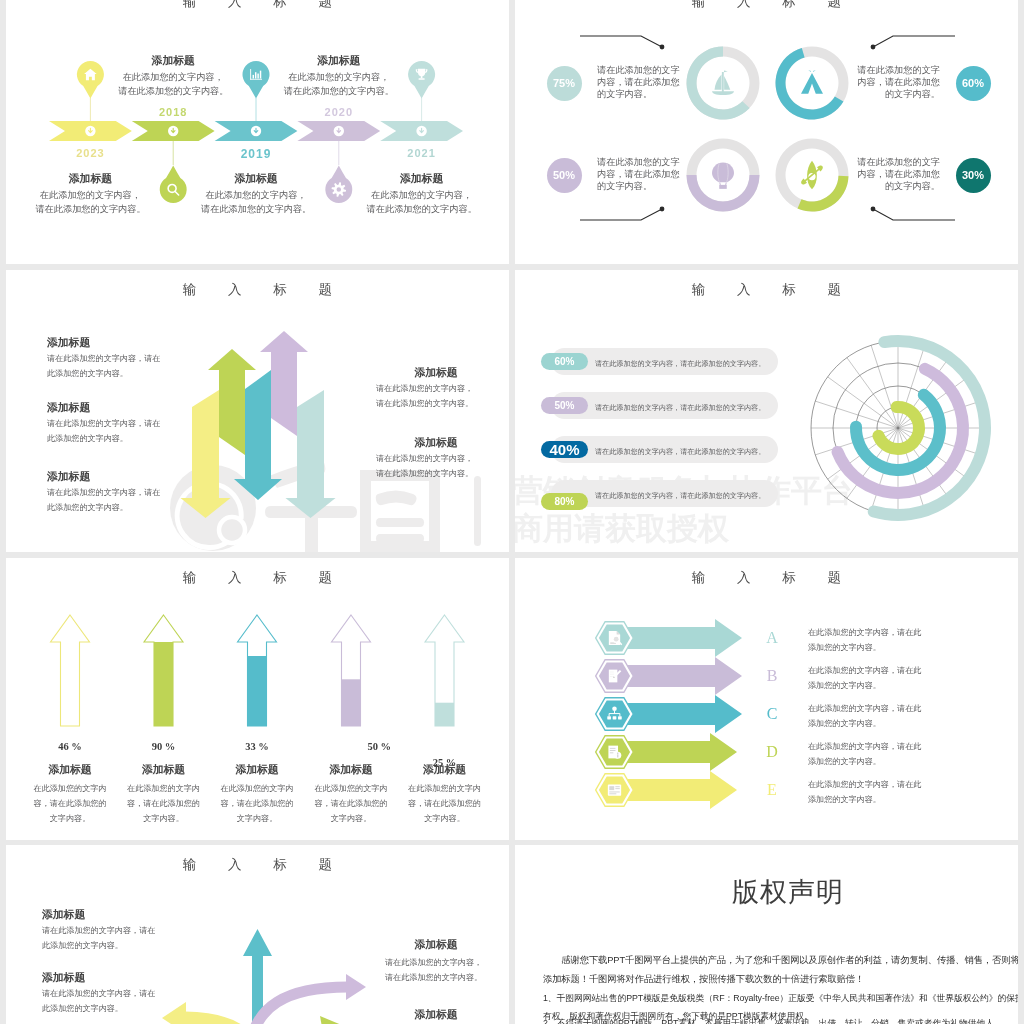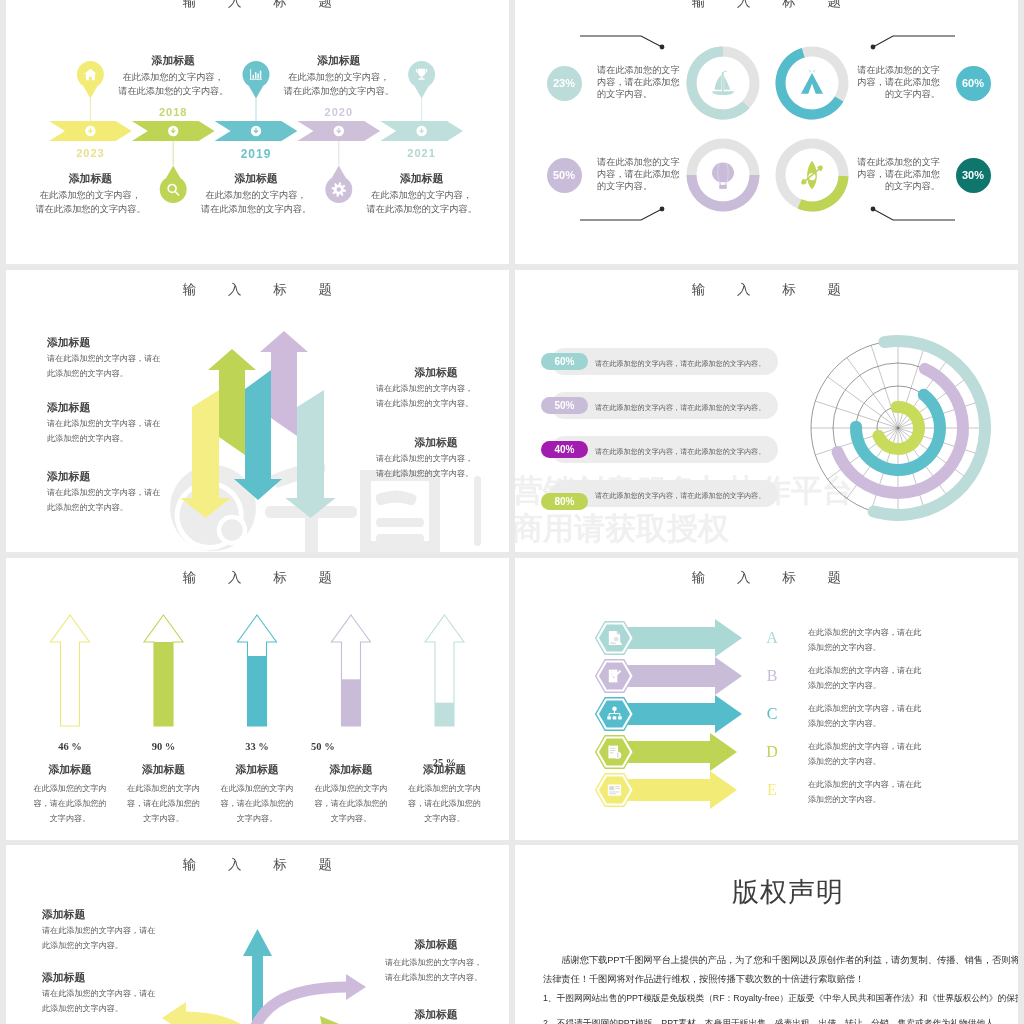--- a/index.html
+++ b/index.html
@@ -198,21 +198,21 @@
         </g>
 <g transform="translate(282.00,178.00) scale(1.2500)">
           <g transform="rotate(-40 12 12)">
             <rect x="3.6" y="11.35" width="16.8" height="1.3" rx="0.5" fill="#BED455"></rect>
             <path d="M5.0 9.9 C2.6 9.9 1.1 10.8 1.1 12.0 C1.1 13.2 2.6 14.1 5.0 14.1 Z" fill="#BED455"></path>
             <path d="M19.0 9.9 C21.4 9.9 22.9 10.8 22.9 12.0 C22.9 13.2 21.4 14.1 19.0 14.1 Z" fill="#BED455"></path>
           </g>
           <path d="M12 0.6 C16.8 6.0 17.6 18.2 12 23.4 C6.4 18.2 7.2 6.0 12 0.6 Z M12 10.3 C9.9 10.3 9.1 11.6 9.1 13.2 C9.1 14.9 9.9 16.2 12 16.2 C14.1 16.2 14.9 14.9 14.9 13.2 C14.9 11.6 14.1 10.3 12 10.3 Z" fill="#BED455" fill-rule="evenodd"></path>
         </g>
 </svg>
-<div class="abs" style="left:31.5px;top:83.5px;width:35px;height:35px;border-radius:50%;background:#BCDCD9;color:#fff;font-family:'Liberation Sans',sans-serif;font-weight:bold;font-size:11px;display:flex;align-items:center;justify-content:center;">23%</div>
+<div class="abs" style="left:31.5px;top:83.5px;width:35px;height:35px;border-radius:50%;background:#BCDCD9;color:#fff;font-family:'Liberation Sans',sans-serif;font-weight:bold;font-size:11px;display:flex;align-items:center;justify-content:center;">75%</div>
 <div class="abs" style="left:440.5px;top:83.5px;width:35px;height:35px;border-radius:50%;background:#55BCCB;color:#fff;font-family:'Liberation Sans',sans-serif;font-weight:bold;font-size:11px;display:flex;align-items:center;justify-content:center;">60%</div>
 <div class="abs" style="left:31.5px;top:175.5px;width:35px;height:35px;border-radius:50%;background:#C9BCD8;color:#fff;font-family:'Liberation Sans',sans-serif;font-weight:bold;font-size:11px;display:flex;align-items:center;justify-content:center;">50%</div>
 <div class="abs" style="left:440.5px;top:175.5px;width:35px;height:35px;border-radius:50%;background:#0f766e;color:#fff;font-family:'Liberation Sans',sans-serif;font-weight:bold;font-size:11px;display:flex;align-items:center;justify-content:center;">30%</div>
 <div class="bd" style="left:82.0px;top:82.0px;text-align:left;line-height:12px;">
         <div>请在此添加您的文字</div>
         <div>内容，请在此添加您</div>
         <div>的文字内容。</div>
       </div>
 <div class="bd" style="right:78.0px;top:82.0px;text-align:right;line-height:12px;">
         <div>请在此添加您的文字</div>
@@ -267,21 +267,21 @@
 </div>
 <div class="slide" style="left:515px;top:270px;width:503px;height:282px;">
 <div class="stitle" style="top:11px;">输 入 标 题</div>
 <div class="abs" style="left:36px;top:78px;width:227px;height:27px;border-radius:14px;background:#EDECEC;"></div>
 <div class="abs" style="left:26px;top:83px;width:47px;height:17px;border-radius:9px;background:#9BD4D1;color:#fff;font-family:'Liberation Sans',sans-serif;font-weight:bold;font-size:10px;display:flex;align-items:center;justify-content:center;">60%</div>
 <div class="bd3" style="left:80px;top:89px;">请在此添加您的文字内容，请在此添加您的文字内容。</div>
 <div class="abs" style="left:36px;top:122px;width:227px;height:27px;border-radius:14px;background:#EDECEC;"></div>
 <div class="abs" style="left:26px;top:127px;width:47px;height:17px;border-radius:9px;background:#C9BCD8;color:#fff;font-family:'Liberation Sans',sans-serif;font-weight:bold;font-size:10px;display:flex;align-items:center;justify-content:center;">50%</div>
 <div class="bd3" style="left:80px;top:133px;">请在此添加您的文字内容，请在此添加您的文字内容。</div>
 <div class="abs" style="left:36px;top:166px;width:227px;height:27px;border-radius:14px;background:#EDECEC;"></div>
-<div class="abs" style="left:26px;top:171px;width:47px;height:17px;border-radius:9px;background:#a21caf;color:#fff;font-family:'Liberation Sans',sans-serif;font-weight:bold;font-size:10px;display:flex;align-items:center;justify-content:center;">40%</div>
+<div class="abs" style="left:26px;top:171px;width:47px;height:17px;border-radius:9px;background:#0369a1;color:#fff;font-family:'Liberation Sans',sans-serif;font-weight:bold;font-size:15px;display:flex;align-items:center;justify-content:center;">40%</div>
 <div class="bd3" style="left:80px;top:177px;">请在此添加您的文字内容，请在此添加您的文字内容。</div>
 <div class="abs" style="left:36px;top:210px;width:227px;height:27px;border-radius:14px;background:#EDECEC;"></div>
 <div class="abs" style="left:26px;top:223px;width:47px;height:17px;border-radius:9px;background:#BED455;color:#fff;font-family:'Liberation Sans',sans-serif;font-weight:bold;font-size:10px;display:flex;align-items:center;justify-content:center;">80%</div>
 <div class="bd3" style="left:80px;top:221px;">请在此添加您的文字内容，请在此添加您的文字内容。</div>
 <svg class="sv" width="503" height="282" viewBox="0 0 503 282">
 <circle cx="383" cy="158" r="21" fill="none" stroke="#555555" stroke-width="0.6"></circle>
 <circle cx="383" cy="158" r="42" fill="none" stroke="#555555" stroke-width="0.6"></circle>
 <circle cx="383" cy="158" r="65" fill="none" stroke="#555555" stroke-width="0.6"></circle>
 <circle cx="383" cy="158" r="87" fill="none" stroke="#555555" stroke-width="0.6"></circle>
 <line x1="383" y1="158" x2="383.00" y2="71.00" stroke="#777777" stroke-width="0.42"></line>
@@ -352,21 +352,21 @@
         <div>容，请在此添加您的</div>
         <div>文字内容。</div>
       </div>
 <div class="abs" style="left:211.0px;top:183.0px;width:80px;text-align:center;color:#3d3d3d;font-family:'Liberation Serif',serif;font-weight:bold;font-size:10.5px;">33 %</div>
 <div class="ttl" style="left:206.0px;top:205.0px;width:90px;text-align:center;">添加标题</div>
 <div class="bd2" style="left:206.0px;top:224.0px;width:90px;text-align:center;">
         <div>在此添加您的文字内</div>
         <div>容，请在此添加您的</div>
         <div>文字内容。</div>
       </div>
-<div class="abs" style="left:305.0px;top:183.0px;width:80px;text-align:left;color:#3d3d3d;font-family:'Liberation Serif',serif;font-weight:bold;font-size:10.5px;">50 %</div>
+<div class="abs" style="left:305.0px;top:183.0px;width:80px;text-align:right;color:#3d3d3d;font-family:'Liberation Serif',serif;font-weight:bold;font-size:10.5px;">50 %</div>
 <div class="ttl" style="left:300.0px;top:205.0px;width:90px;text-align:center;">添加标题</div>
 <div class="bd2" style="left:300.0px;top:224.0px;width:90px;text-align:center;">
         <div>在此添加您的文字内</div>
         <div>容，请在此添加您的</div>
         <div>文字内容。</div>
       </div>
 <div class="abs" style="left:398.5px;top:199px;width:80px;text-align:center;color:#3d3d3d;font-family:'Liberation Serif',serif;font-weight:bold;font-size:10.5px;">25 %</div>
 <div class="ttl" style="left:393.5px;top:205.0px;width:90px;text-align:center;">添加标题</div>
 <div class="bd2" style="left:393.5px;top:224.0px;width:90px;text-align:center;">
         <div>在此添加您的文字内</div>
@@ -486,20 +486,21 @@
 <div class="bd2" style="left:379px;top:111px;">
         <div>请在此添加您的文字内容，</div>
         <div>请在此添加您的文字内容。</div>
       </div>
 <div class="ttl" style="left:400px;top:163px;width:60px;text-align:center;">添加标题</div>
 </div>
 <div class="slide" style="left:515px;top:845px;width:503px;height:282px;">
 <div class="abs" style="left:0;top:29px;width:546px;text-align:center;color:#3d3d3d;font-family:'Liberation Sans',sans-serif;font-size:27px;letter-spacing:1px;">版权声明</div>
 <div class="abs" style="left:28px;top:106px;width:455px;color:#2f2f2f;white-space:nowrap;font-family:'Liberation Sans',sans-serif;font-size:9.3px;line-height:19px;letter-spacing:-0.12px;">
         <div>　　感谢您下载PPT千图网平台上提供的产品，为了您和千图网以及原创作者的利益，请勿复制、传播、销售，否则将承担</div>
-        <div>法律责任！千图网将对作品进行维权，按照传播下载次数的十倍进行索取赔偿！</div>
+        <div>添加标题！千图网将对作品进行维权，按照传播下载次数的十倍进行索取赔偿！</div>
       </div>
 <div class="abs" style="left:28px;top:145px;width:455px;color:#2f2f2f;white-space:nowrap;font-family:'Liberation Sans',sans-serif;font-size:8.8px;line-height:17.5px;letter-spacing:-0.08px;">
         <div>1、千图网网站出售的PPT模版是免版税类（RF：Royalty-free）正版受《中华人民共和国著作法》和《世界版权公约》的保护，作品的所</div>
+        <div>有权、版权和著作权归千图网所有，您下载的是PPT模版素材使用权。</div>
       </div>
 <div class="abs" style="left:28px;top:170px;width:451px;color:#2f2f2f;font-family:'Liberation Sans',sans-serif;font-size:8.8px;line-height:17.5px;text-align:justify;letter-spacing:-0.05px;">2、不得请千图网的PPT模版、PPT素材，本身用于贩出售、盛表出租、出借、转让、分销、售卖或者作为礼物供他人使用，不得转授权</div>
 </div>
 </div>
 
 </body></html>

